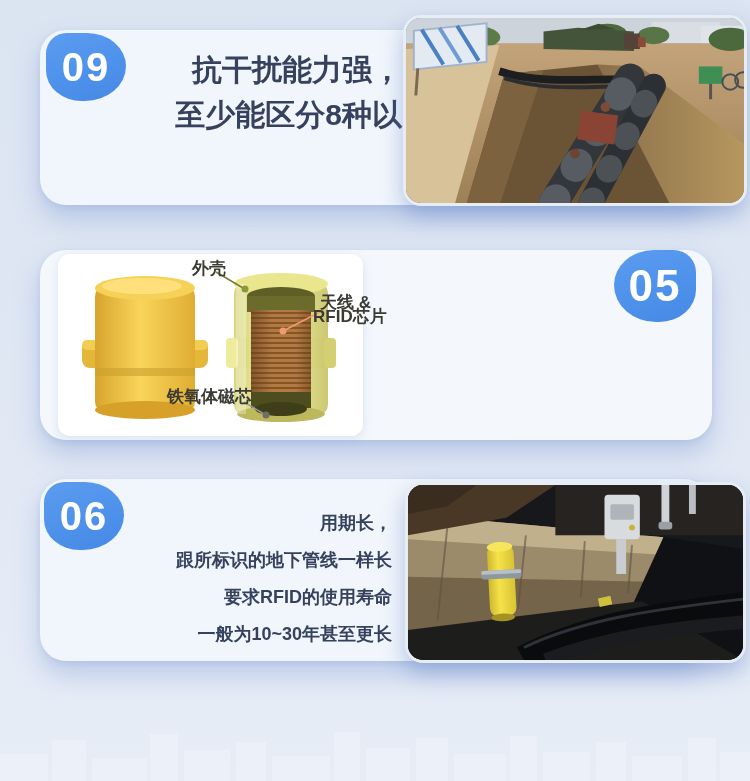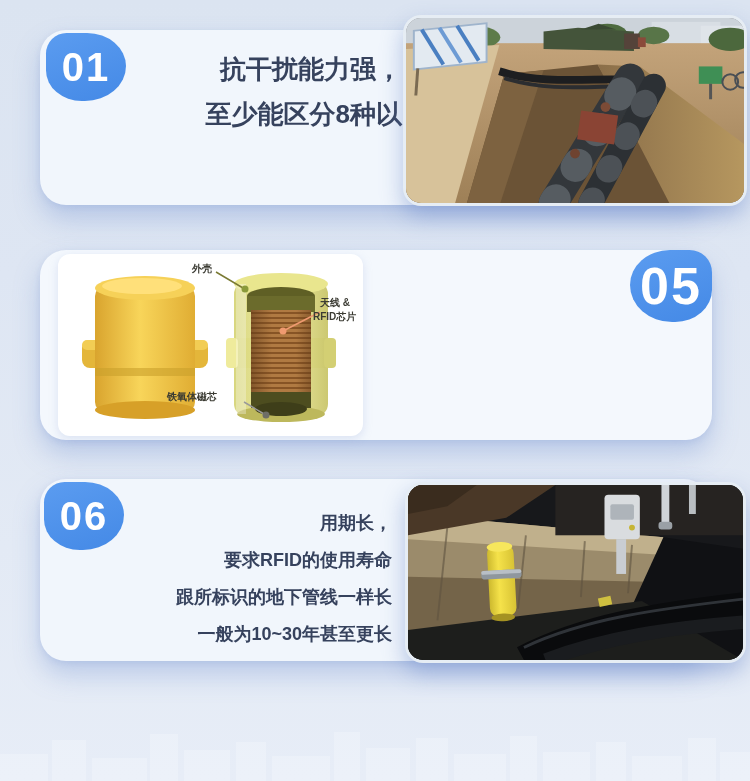--- a/index.html
+++ b/index.html
@@ -36,21 +36,21 @@
     box-shadow:0 10px 22px rgba(100,130,200,.45);
     background:#888;
   }
   .photo svg { display:block; width:100%; height:100%; }
 
   .diagram-panel {
     position:absolute; background:#ffffff; border-radius:12px;
     box-shadow:0 3px 10px rgba(150,170,215,.28);
   }
   .diagram-panel svg { display:block; width:100%; height:100%; }
-  .dlabel { position:absolute; font-size:10px; font-weight:bold; color:#3b3b33; white-space:nowrap; line-height:14px; }
+  .dlabel { position:absolute; font-size:17px; font-weight:bold; color:#3b3b33; white-space:nowrap; line-height:14px; }
 </style>
 </head>
 <body>
 
 <div class="page">
 
   <svg class="skyline" viewBox="0 0 750 55" preserveAspectRatio="none">
     <g fill="#ffffff" opacity="0.5">
       <rect x="0" y="28" width="48" height="27"></rect>
         <rect x="52" y="14" width="34" height="41"></rect>
@@ -66,22 +66,22 @@
         <rect x="510" y="10" width="27" height="45"></rect>
       <rect x="543" y="26" width="47" height="29"></rect>
         <rect x="596" y="16" width="30" height="39"></rect>
       <rect x="632" y="30" width="50" height="25"></rect>
         <rect x="688" y="12" width="28" height="43"></rect>
       <rect x="720" y="26" width="30" height="29"></rect>
     </g>
   </svg>
 
   <div class="card card-tint" style="left:40px; top:30px; width:670px; height:175px;">
-    <div class="badge badge-left" style="left:6px; top:3px; width:80px; height:68px;">01</div>
-    <div class="txt txt-right" style="left:28px; top:17px; width:334px; font-size:26px; line-height:45px;">
+    <div class="badge badge-left" style="left:6px; top:3px; width:80px; height:68px;">09</div>
+    <div class="txt txt-right" style="left:28px; top:17px; width:334px; font-size:30px; line-height:45px;">
       <div>抗干扰能力强，</div>
       <div>至少能区分8种以</div>
     </div>
   </div>
 
   <div class="photo" style="left:403px; top:15px; width:344px; height:191px;">
     <svg viewBox="0 0 344 191" preserveAspectRatio="none">
       <defs>
         <linearGradient id="dirt1" x1="0" y1="0" x2="0" y2="1">
           <stop offset="0" stop-color="#c3a37a"></stop>
@@ -127,21 +127,21 @@
       <circle cx="203" cy="92" r="5" fill="#7c4b36"></circle>
       <circle cx="172" cy="140" r="5" fill="#6f4330"></circle>
       <rect x="298" y="50" width="24" height="18" fill="#3f8f55"></rect>
       <line x1="310" y1="68" x2="310" y2="84" stroke="#555" stroke-width="3"></line>
       <circle cx="330" cy="66" r="8" fill="none" stroke="#4a4f55" stroke-width="2"></circle>
       <circle cx="343" cy="64" r="8" fill="none" stroke="#4a4f55" stroke-width="2"></circle>
     </svg>
   </div>
 
   <div class="card card-white" style="left:40px; top:250px; width:672px; height:190px;">
-    <div class="badge badge-right" style="right:0px; top:0px; width:82px; height:72px; font-size:52px;">05</div>
+    <div class="badge badge-right" style="right:16px; top:0px; width:82px; height:72px; font-size:44px;">05</div>
 
     <div class="diagram-panel" style="left:18px; top:4px; width:305px; height:182px;">
       <svg viewBox="0 0 305 182">
         <defs>
           <linearGradient id="yl" x1="0" y1="0" x2="1" y2="0">
             <stop offset="0" stop-color="#d9a42e"></stop>
               <stop offset="0.45" stop-color="#f8d55a"></stop>
               <stop offset="1" stop-color="#e0ad33"></stop>
           </linearGradient>
           <linearGradient id="shell" x1="0" y1="0" x2="1" y2="0">
@@ -195,22 +195,22 @@
       <span class="dlabel" style="left:255px; top:56px;">RFID芯片</span>
       <span class="dlabel" style="left:109px; top:136px;">铁氧体磁芯</span>
     </div>
 
   </div>
 
   <div class="card card-tint" style="left:40px; top:479px; width:670px; height:182px;">
     <div class="badge badge-left" style="left:4px; top:3px; width:80px; height:68px;">06</div>
     <div class="txt txt-right" style="left:18px; top:26px; width:334px; font-size:18px; line-height:37px;">
       <div>用期长，</div>
+      <div>跟所标识的地下管线一样长</div>
       <div>要求RFID的使用寿命</div>
-      <div>跟所标识的地下管线一样长</div>
       <div>一般为10~30年甚至更长</div>
     </div>
   </div>
 
   <div class="photo" style="left:405px; top:482px; width:341px; height:181px;">
     <svg viewBox="0 0 341 181" preserveAspectRatio="none">
       <defs>
         <linearGradient id="wallg" x1="0" y1="0" x2="0" y2="1">
           <stop offset="0" stop-color="#bcab88"></stop>
             <stop offset="0.55" stop-color="#94846444"></stop>

